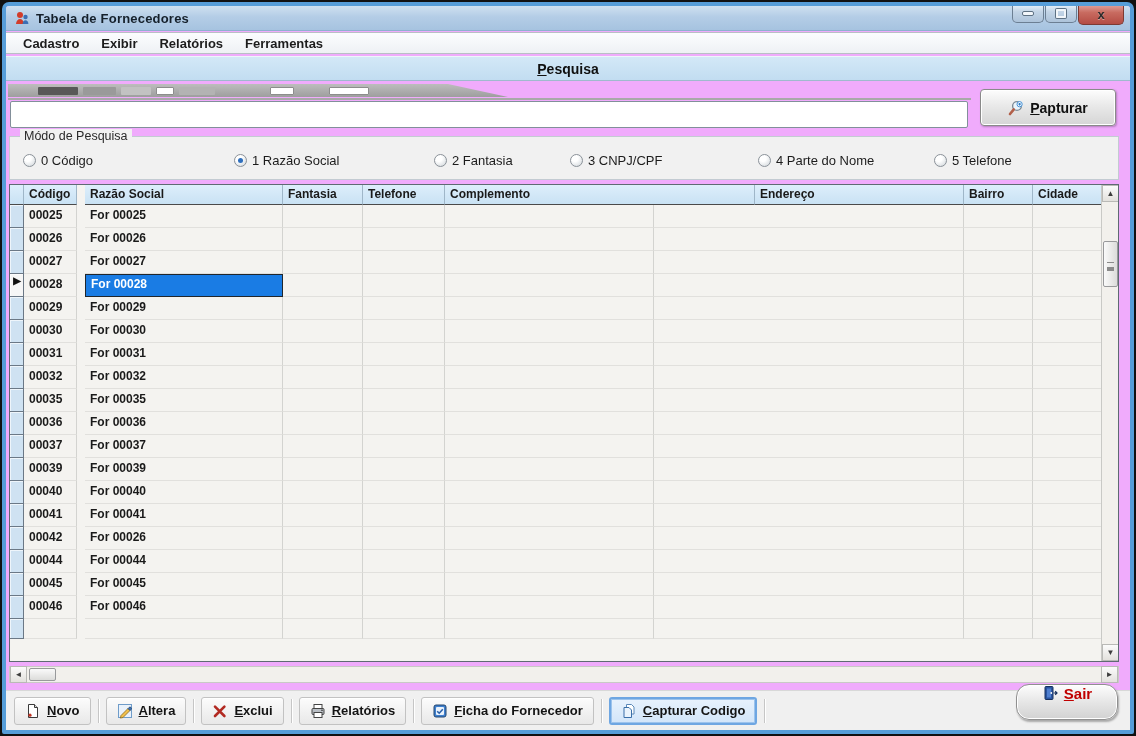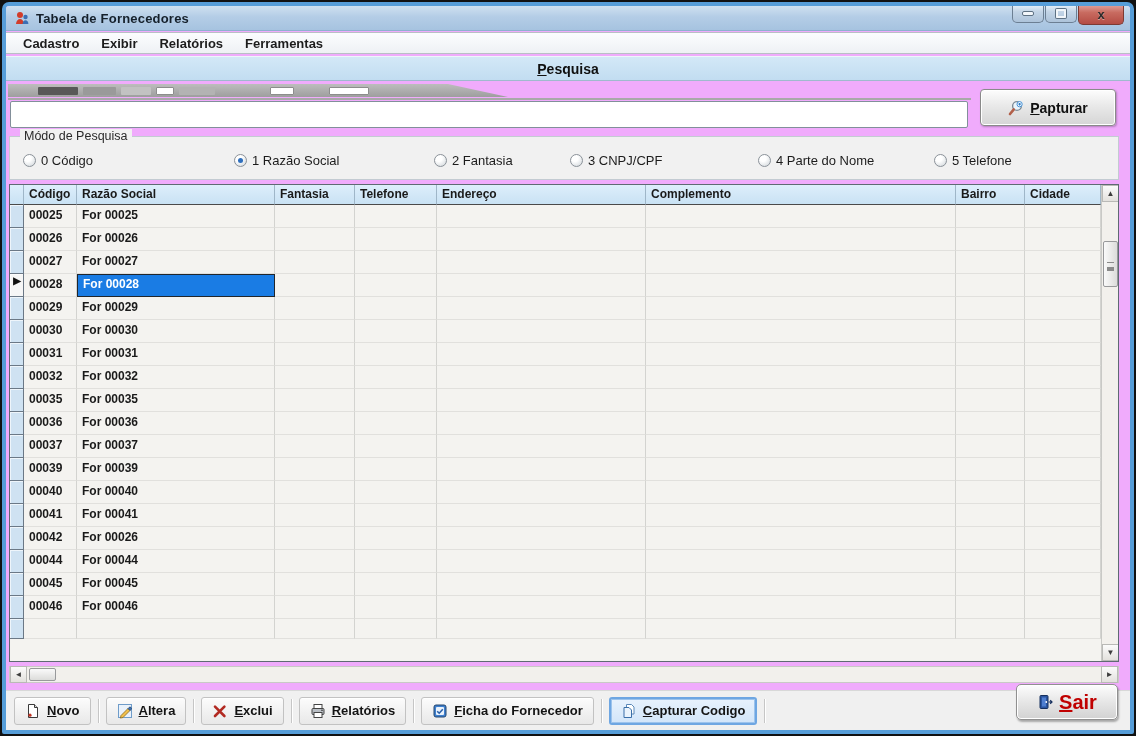--- a/index.html
+++ b/index.html
@@ -115,21 +115,21 @@
   .cell {
     flex:none; border-right:1px solid #d3d3d0; border-bottom:1px solid #e1e0dd;
     font-size:12px; font-weight:bold; color:#1a1a1a;
     padding:3px 4px 0 5px; overflow:hidden; white-space:nowrap; background:#f4f3f0;
   }
   .hc {
     background:linear-gradient(#ddeefb,#c9e2f4);
     border-right:1px solid #9fb6c8; border-bottom:1px solid #4a4a4a;
     padding-top:2px; font-size:12px;
   }
-  .w0{width:14px;} .w1{width:53px;} .w2{width:198px;} .w3{width:80px;}
+  .w0{width:14px;} .w1{width:53px;} .w2{width:198px;margin-left:8px;} .w3{width:80px;}
   .w4{width:82px;} .w5{width:209px;} .w6{width:310px;} .w7{width:69px;} .w8{width:76px;}
   .ind {
     background:#cfe2f2; border-right:1px solid #6b7886; border-bottom:1px solid #6b7886;
     box-shadow:inset 1px 1px 0 rgba(255,255,255,.65);
     padding:1px 0 0 1px; font-size:10px; color:#111; text-align:center;
   }
   .ind.cur { background:#f6f6f6; }
   .cell.selcell { background:#1a7ce4; color:#fff; border:1px solid #20262c; padding-top:2px; }
   .gr-fill { height:20px; }
 
@@ -176,25 +176,25 @@
     box-shadow:inset 0 1px 0 #fff;
     font-size:13px; font-weight:bold; color:#141414; cursor:default; white-space:nowrap;
   }
   .tb-btn.focused {
     background:linear-gradient(#e8f2fd,#d2e5f9);
     border:2px solid #6ea6e2; box-shadow:0 0 0 1px #9cc3ec inset;
   }
   .tb-sep { width:1px; height:24px; background:#c6c6c6; margin:0 7px; box-shadow:1px 0 0 #fff; }
   .btn-sair {
     position:absolute; right:12px; bottom:10px; width:102px; height:36px;
-    border:1px solid #909090; border-radius:5px;
+    border:1px solid #909090; border-radius:13px;
     background:linear-gradient(#fdfdfd,#e6e6e6 50%,#d2d2d2);
     box-shadow:0 0 0 1px #fff inset, 1px 2px 2px rgba(0,0,0,.3);
-    display:flex; align-items:center; justify-content:center; gap:6px;
-    font-size:20px; font-weight:bold; cursor:default;
+    display:flex; align-items:flex-start; justify-content:center; gap:6px;
+    font-size:15px; font-weight:bold; cursor:default;
   }
   .ul { text-decoration:underline; }
   .icon16 { width:16px; height:16px; display:inline-flex; }
   .icon16 svg { width:16px; height:16px; }
 </style>
 </head>
 <body>
 
 <div class="screen">
   <div class="window">
@@ -288,22 +288,22 @@
     </div>
 
     <div class="grid" id="grid">
       <div id="grid-inner">
           <div class="gr-row gr-head">
             <div class="cell hc w0"></div>
             <div class="cell hc w1">Código</div>
             <div class="cell hc w2">Razão Social</div>
             <div class="cell hc w3">Fantasia</div>
             <div class="cell hc w4">Telefone</div>
+            <div class="cell hc w6">Complemento</div>
             <div class="cell hc w5">Endereço</div>
-            <div class="cell hc w6">Complemento</div>
             <div class="cell hc w7">Bairro</div>
             <div class="cell hc w8">Cidade</div>
           </div>
           <div class="gr-row">
             <div class="cell ind w0"></div>
             <div class="cell w1">00025</div>
             <div class="cell w2">For 00025</div>
             <div class="cell w3"></div>
             <div class="cell w4"></div>
             <div class="cell w5"></div>

